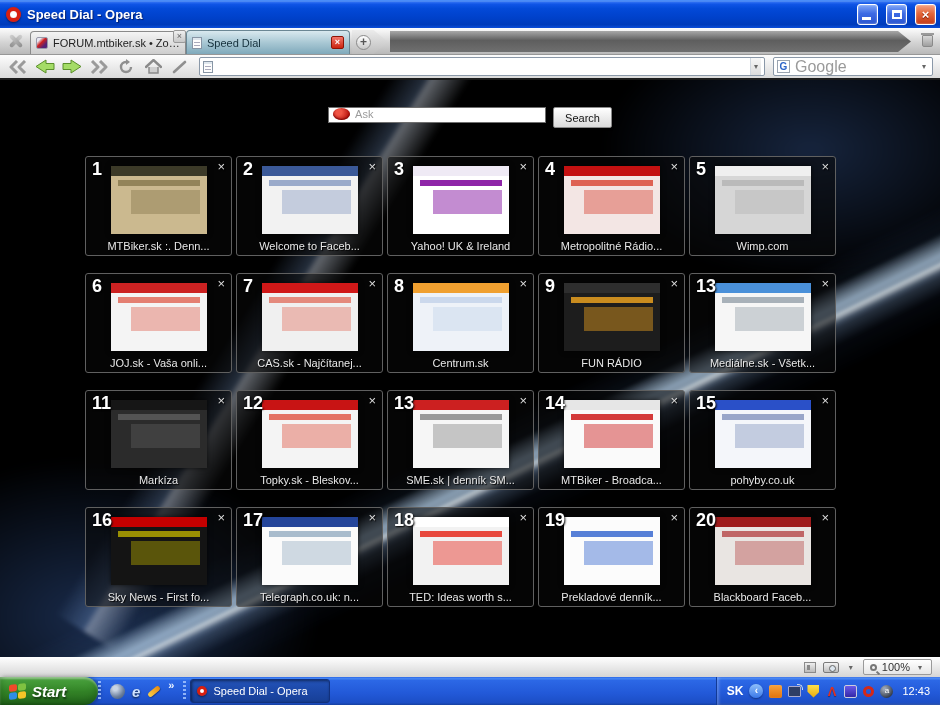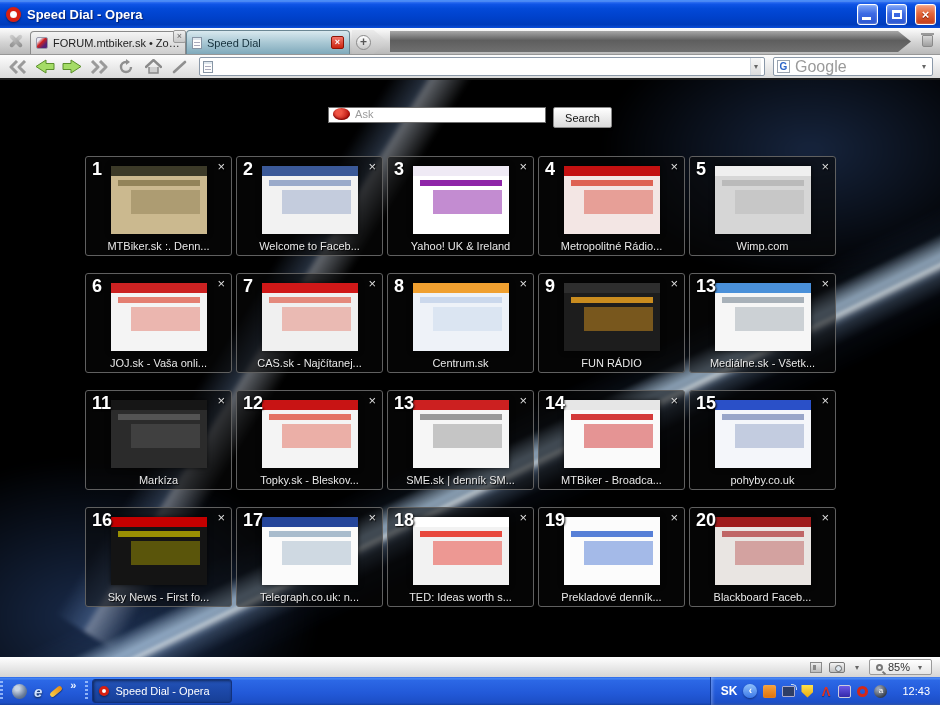--- a/index.html
+++ b/index.html
@@ -161,21 +161,21 @@
   .ti-net { width:13px; height:11px; background:#2e3e66; border:1px solid #aac; border-radius:1px; position:relative; }
   .ti-net:after { content:""; position:absolute; right:-3px; top:-3px; width:5px; height:5px;
     border:1px solid #cde; border-left:none; border-bottom:none; border-radius:0 5px 0 0; }
   .ti-shield { width:12px; height:13px; background:linear-gradient(#ffe14a,#e8a80e);
     clip-path:polygon(0 0,100% 0,100% 55%,50% 100%,0 55%); }
   .ti-lambda { color:#e03224; font-size:13px; font-weight:bold; line-height:13px; text-shadow:0 1px 1px rgba(0,0,0,.4); }
   .ti-blue { background:linear-gradient(#6a5ae8,#3428a8); border:1px solid #ccd; border-radius:2px; }
   .ti-ring { width:11px; height:11px; border-radius:50%; border:3px solid #d42818; }
   .ti-sphere { border-radius:50%; background:radial-gradient(circle at 35% 30%, #9aa4b4 10%, #3a4250 70%, #14181f);
     color:#fff; font-size:8px; line-height:12px; text-align:center; }
-  .tray-clock { color:#fff; font-size:11px; margin-left:9px; }
+  .tray-clock { color:#fff; font-size:11px; margin-left:3px; }
 
   svg { display:block; }
 </style>
 </head>
 <body>
 
 <div class="window">
 
   <div class="titlebar">
     <span class="opera-ring"></span>
@@ -483,26 +483,35 @@
   </div>
       </div>
   </div>
 
   <div class="statusbar">
     <span class="panel-ico"></span>
     <span class="cam-ico"></span>
     <span class="dd-arrow">▾</span>
     <span class="zoom-box">
       <span class="mag"></span>
-      <span>85%</span>
+      <span>100%</span>
       <span class="dd-arrow">▾</span>
     </span>
   </div>
 
   <div class="taskbar">
+    <div class="start-btn">
+      <span class="winflag">
+          <i class="wf-r"></i>
+          <i class="wf-g"></i>
+          <i class="wf-b"></i>
+          <i class="wf-y"></i>
+        </span>
+      <span class="start-text">Start</span>
+    </div>
     <span class="tb-divider"></span>
     <div class="ql">
       <span class="ql-ico ql-globe"></span>
       <span class="ql-e">e</span>
       <span class="ql-brush"></span>
       <span class="ql-chev">»</span>
     </div>
     <span class="tb-divider"></span>
     <div class="task-btn">
       <span class="opera-ring small"></span>

